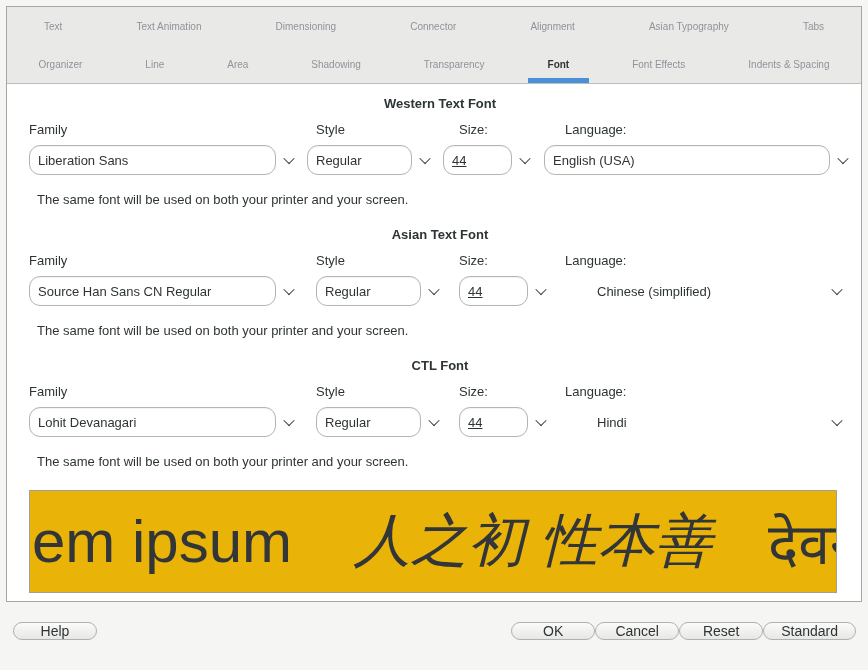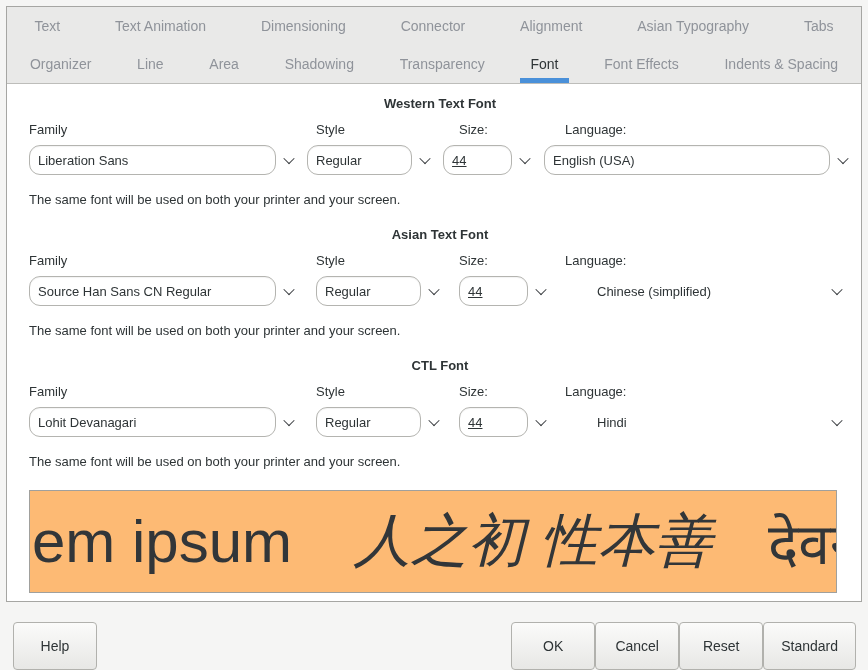--- a/index.html
+++ b/index.html
@@ -30,26 +30,26 @@
   .tabs-header {
     background: var(--header-bg);
     border-bottom: 1px solid #bdbdba;
   }
   .tab-row { display: flex; height: 38px; align-items: stretch; }
   .tab {
     flex: 1 1 auto;
     display: flex; align-items: center; justify-content: center;
     padding: 0 14px;
     color: var(--tab-muted);
-    font-size: 14px;
+    font-size: 10px;
     position: relative;
     white-space: nowrap;
     cursor: default;
   }
-  .tab.active { color: var(--text); font-weight: normal; }
+  .tab.active { color: var(--text); font-weight: bold; }
   .tab.active::after {
     content: ""; position: absolute; left: 12px; right: 12px; bottom: 0;
     height: 5px; background: var(--accent);
   }
   
   .section-heading {
     font-weight: bold;
     margin-left: 12px;
     text-align: center;
   }
@@ -95,51 +95,51 @@
     transform: rotate(45deg) translate(-1px,-1px);
   }
   .lang-flat {
     flex: 1;
     display: flex; align-items: center;
     height: 30px;
   }
   .lang-flat .flat-value { margin-left: 32px; }
   .lang-flat .chevron { margin-left: auto; margin-right: 6px; }
   .note {
-    margin-left: 22px;
+    margin-left: 30px;
     margin-top: 17px;
     height: 16px;
   }
   
   .preview-box {
     margin: 20px 22px 0 22px;
     width: 808px; height: 103px;
     border: 1px solid #a0a09d;
-    background: #fdba74;
+    background: #eab308;
     overflow: hidden;
     display: flex;
     align-items: center;
     white-space: nowrap;
     color: #323639;
   }
   .preview-box .latin { font-size: 60px; margin-left: 2px; font-family: "Liberation Sans", sans-serif; }
   .preview-box .cjk   { font-size: 57px; margin-left: 62px; font-style: italic; }
   .preview-box .deva  { font-size: 57px; margin-left: 56px; }
   
   .footer {
     position: absolute;
     left: 13px; right: 12px; top: 622px;
     display: flex; align-items: center;
   }
   .btn {
-    height: 48px;
+    height: 18px;
     min-width: 84px;
     padding: 0 17px;
     border: 1px solid #b1b1ad;
-    border-radius: 4px;
+    border-radius: 12px;
     background: linear-gradient(to bottom, #fbfbfa, #e7e7e5);
     font-family: "Liberation Sans", "DejaVu Sans", sans-serif;
     font-size: 14px;
     color: var(--text);
     display: inline-flex; align-items: center; justify-content: center;
   }
   .btn-group { margin-left: auto; display: flex; gap: 0; }
 </style>
 </head>
 <body>

